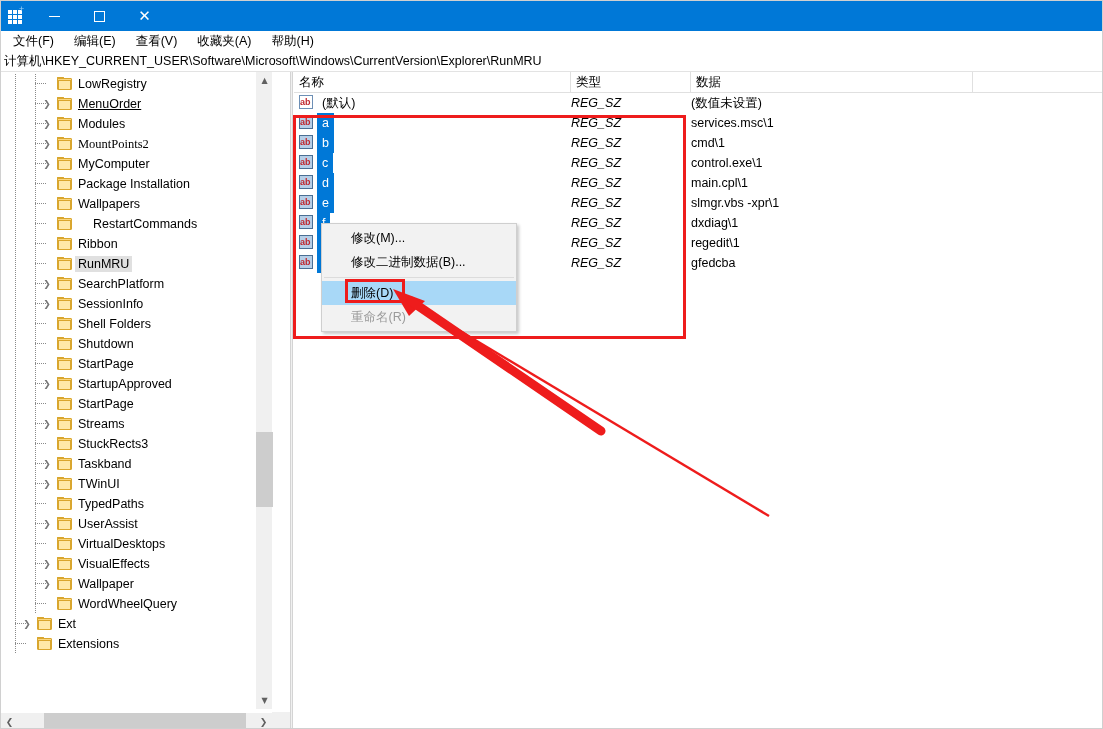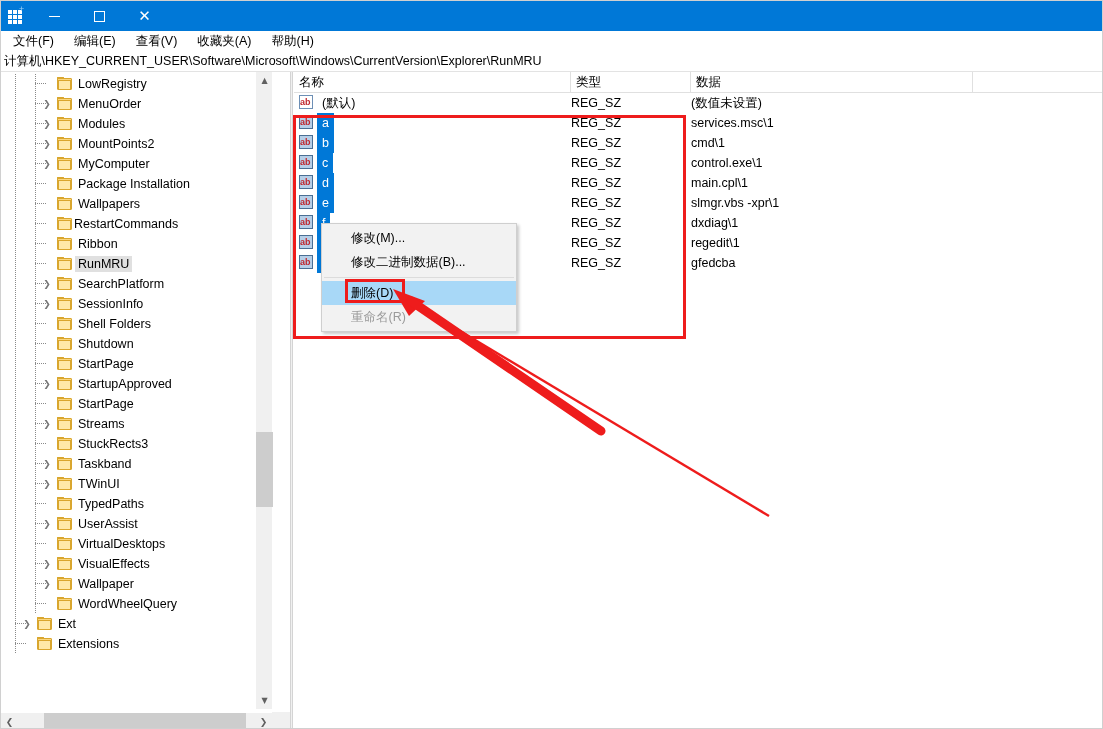--- a/index.html
+++ b/index.html
@@ -246,21 +246,21 @@
     position: absolute; left: 2px; top: 0px;
     font-size: 9px; font-weight: bold; color: #c0272d;
     line-height: 14px;
     font-family: "Liberation Sans", sans-serif;
   }
   .row-name {
     position: absolute; left: 23px; top: 0; height: 20px;
     display: flex; align-items: center; padding: 0 5px;
   }
   .row-name.selected { background: #0078d7; color: #ffffff; }
-  .row-type { position: absolute; left: 277px; top: 0; height: 20px; display:flex; align-items:center; }
+  .row-type { position: absolute; left: 277px; top: 0; height: 20px; display:flex; align-items:center;font-style:italic; }
   .row-data { position: absolute; left: 397px; top: 0; height: 20px; display:flex; align-items:center; }
 
   
   .ctx-menu {
     position: absolute; left: 320px; top: 222px;
     width: 196px;
     background: #f2f2f2;
     border: 1px solid #cfcfcf;
     box-shadow: 2px 2px 3px rgba(0,0,0,.22);
     padding: 2px 0;
@@ -360,21 +360,21 @@
                 <span class="dotline" style="left: 14px;"></span>
                 <span class="dotline" style="left: 34px;"></span>
                 <span class="dotline-h" style="left: 34px; width: 12px;"></span>
               </div>
               <span class="chev" style="left: 40px;">❯</span>
               <span class="folder" style="left: 56px; top: 3px;">
                 <span class="tab"></span>
                 <span class="back"></span>
                 <span class="front"></span>
               </span>
-              <span class="tree-label" style="left: 77px;">MenuOrder</span>
+              <span class="tree-label" style="left: 77px; text-decoration: underline;">MenuOrder</span>
             </div>
             <div class="tree-row">
               <div class="guides">
                 <span class="dotline" style="left: 14px;"></span>
                 <span class="dotline" style="left: 34px;"></span>
                 <span class="dotline-h" style="left: 34px; width: 12px;"></span>
               </div>
               <span class="chev" style="left: 40px;">❯</span>
               <span class="folder" style="left: 56px; top: 3px;">
                 <span class="tab"></span>
@@ -388,21 +388,21 @@
                 <span class="dotline" style="left: 14px;"></span>
                 <span class="dotline" style="left: 34px;"></span>
                 <span class="dotline-h" style="left: 34px; width: 12px;"></span>
               </div>
               <span class="chev" style="left: 40px;">❯</span>
               <span class="folder" style="left: 56px; top: 3px;">
                 <span class="tab"></span>
                 <span class="back"></span>
                 <span class="front"></span>
               </span>
-              <span class="tree-label" style="left: 77px;">MountPoints2</span>
+              <span class="tree-label" style="left: 77px; font-family: Liberation Serif, serif;">MountPoints2</span>
             </div>
             <div class="tree-row">
               <div class="guides">
                 <span class="dotline" style="left: 14px;"></span>
                 <span class="dotline" style="left: 34px;"></span>
                 <span class="dotline-h" style="left: 34px; width: 12px;"></span>
               </div>
               <span class="chev" style="left: 40px;">❯</span>
               <span class="folder" style="left: 56px; top: 3px;">
                 <span class="tab"></span>
@@ -441,21 +441,21 @@
               <div class="guides">
                 <span class="dotline" style="left: 14px;"></span>
                 <span class="dotline" style="left: 34px;"></span>
                 <span class="dotline-h" style="left: 34px; width: 12px;"></span>
               </div>
               <span class="folder" style="left: 56px; top: 3px;">
                 <span class="tab"></span>
                 <span class="back"></span>
                 <span class="front"></span>
               </span>
-              <span class="tree-label" style="left: 73px;">RestartCommands</span>
+              <span class="tree-label" style="left: 92px;">RestartCommands</span>
             </div>
             <div class="tree-row">
               <div class="guides">
                 <span class="dotline" style="left: 14px;"></span>
                 <span class="dotline" style="left: 34px;"></span>
                 <span class="dotline-h" style="left: 34px; width: 12px;"></span>
               </div>
               <span class="folder" style="left: 56px; top: 3px;">
                 <span class="tab"></span>
                 <span class="back"></span>

